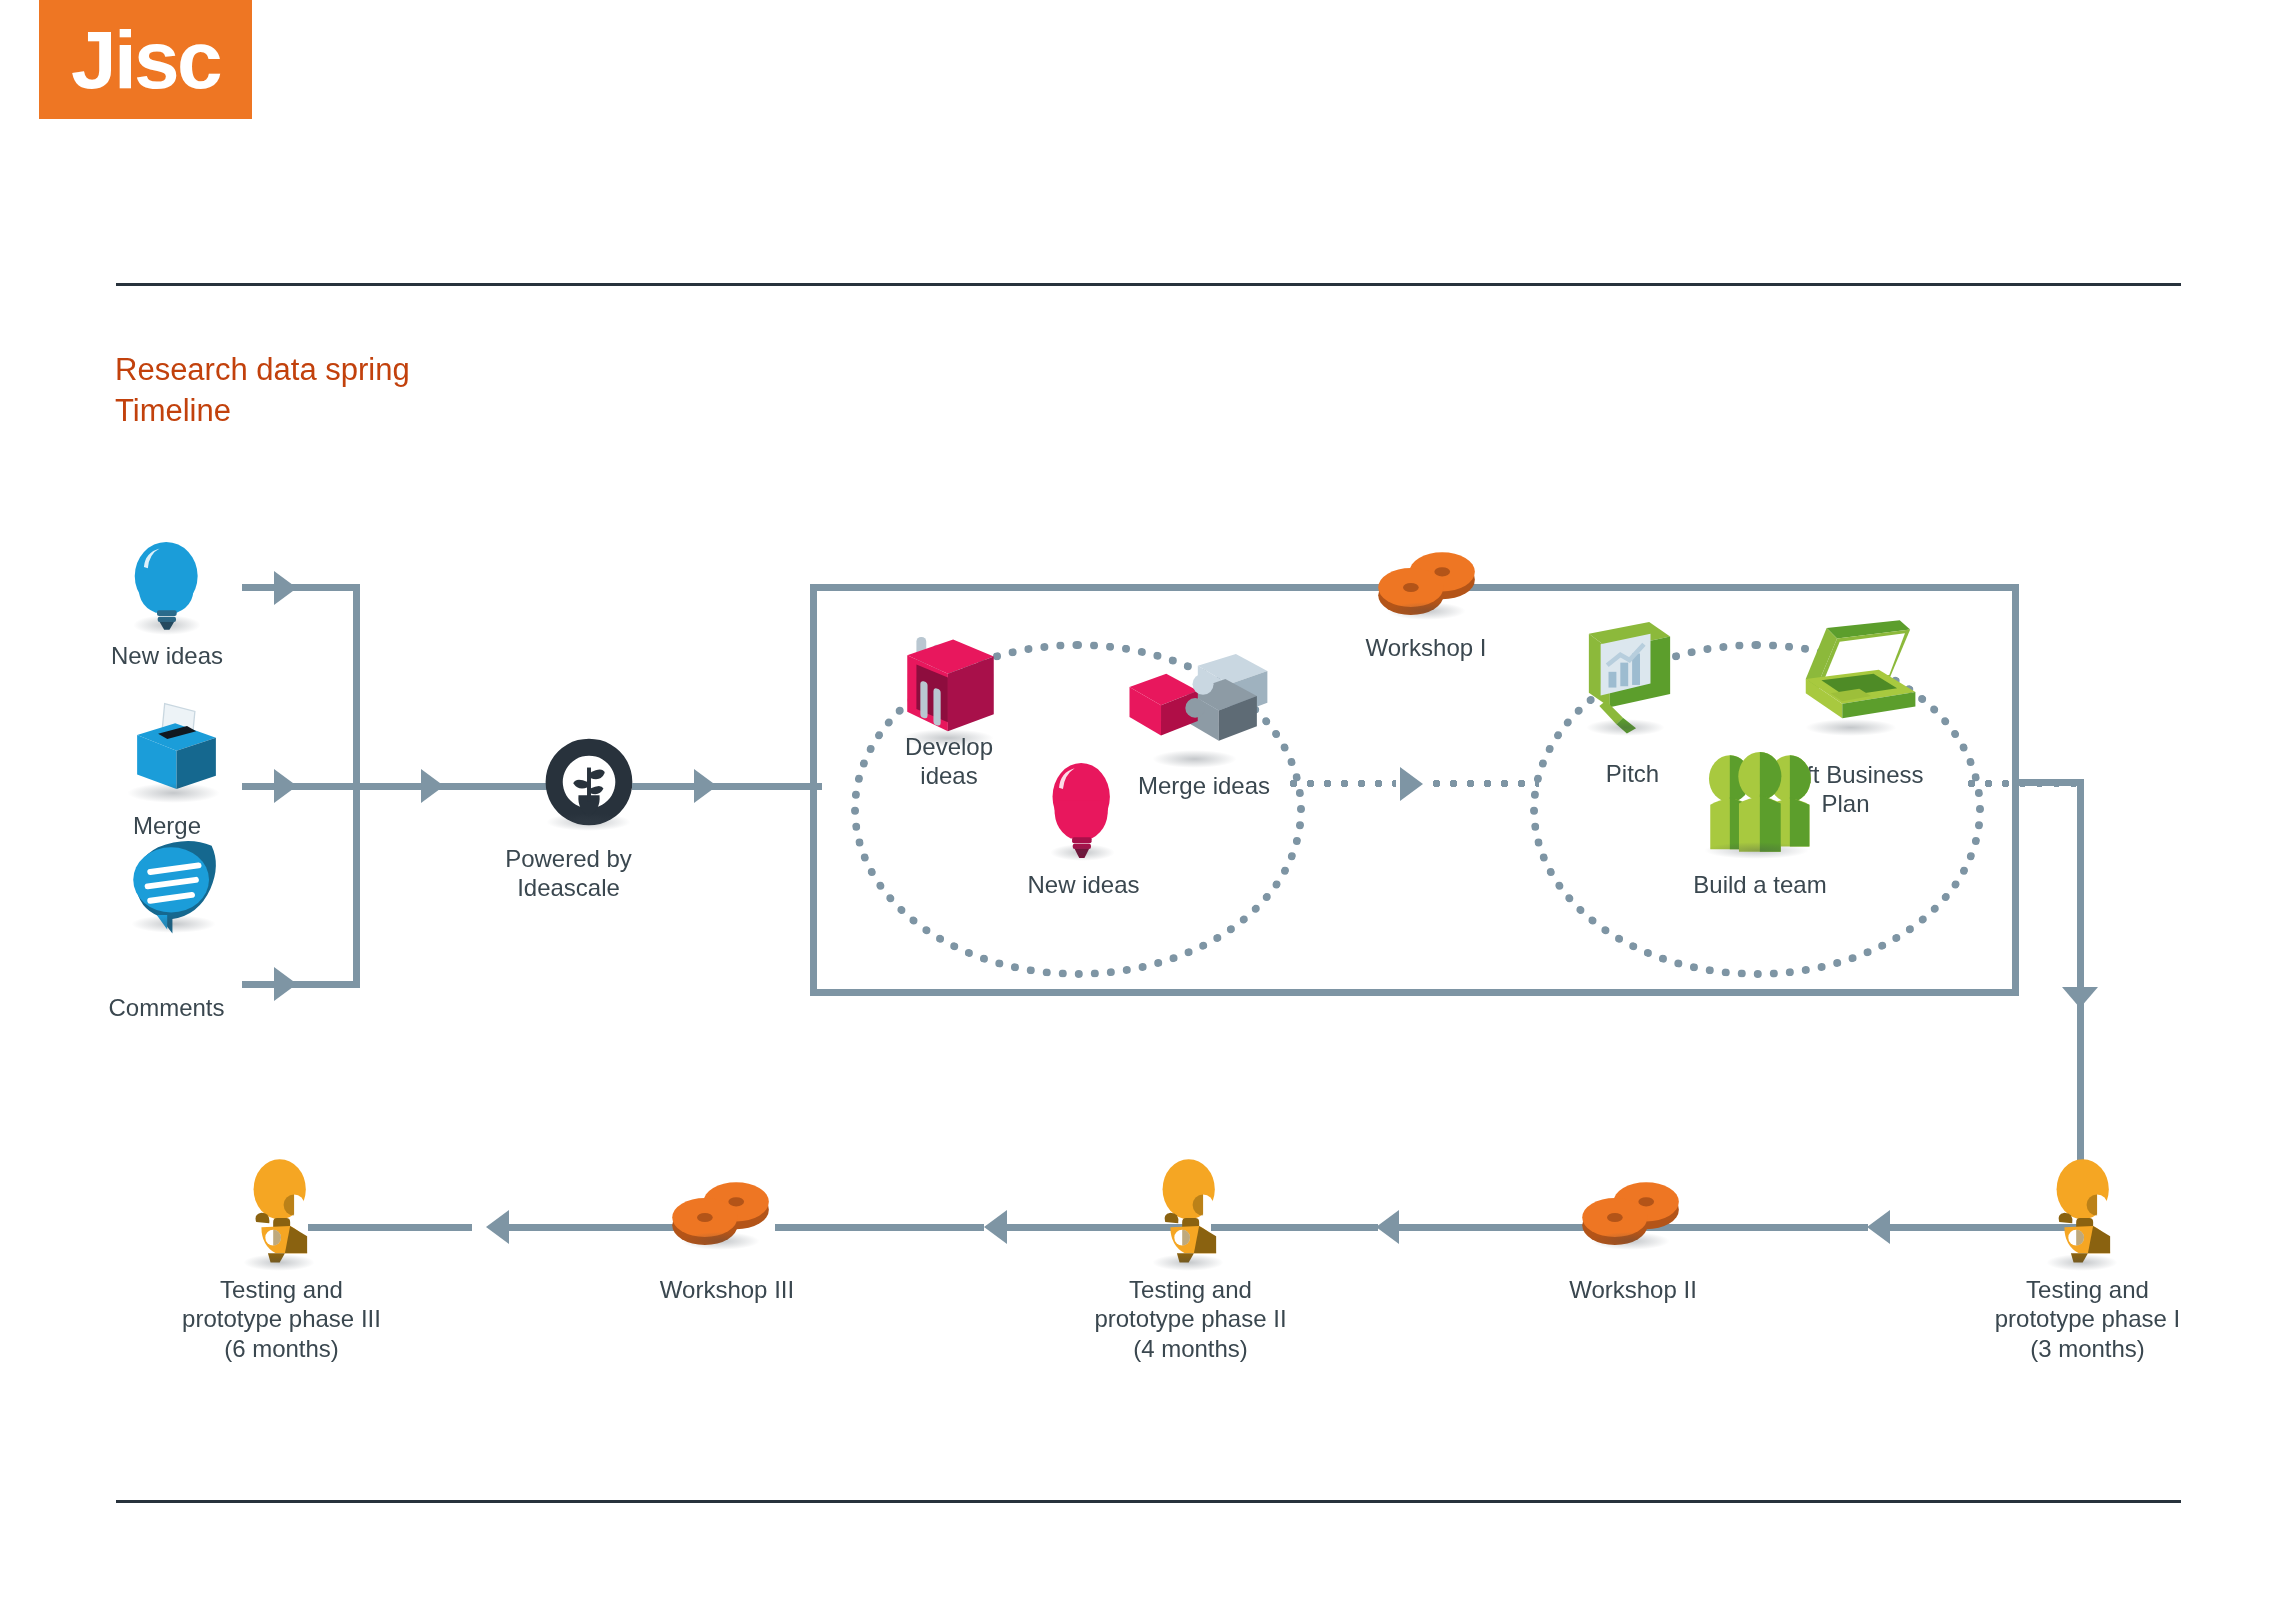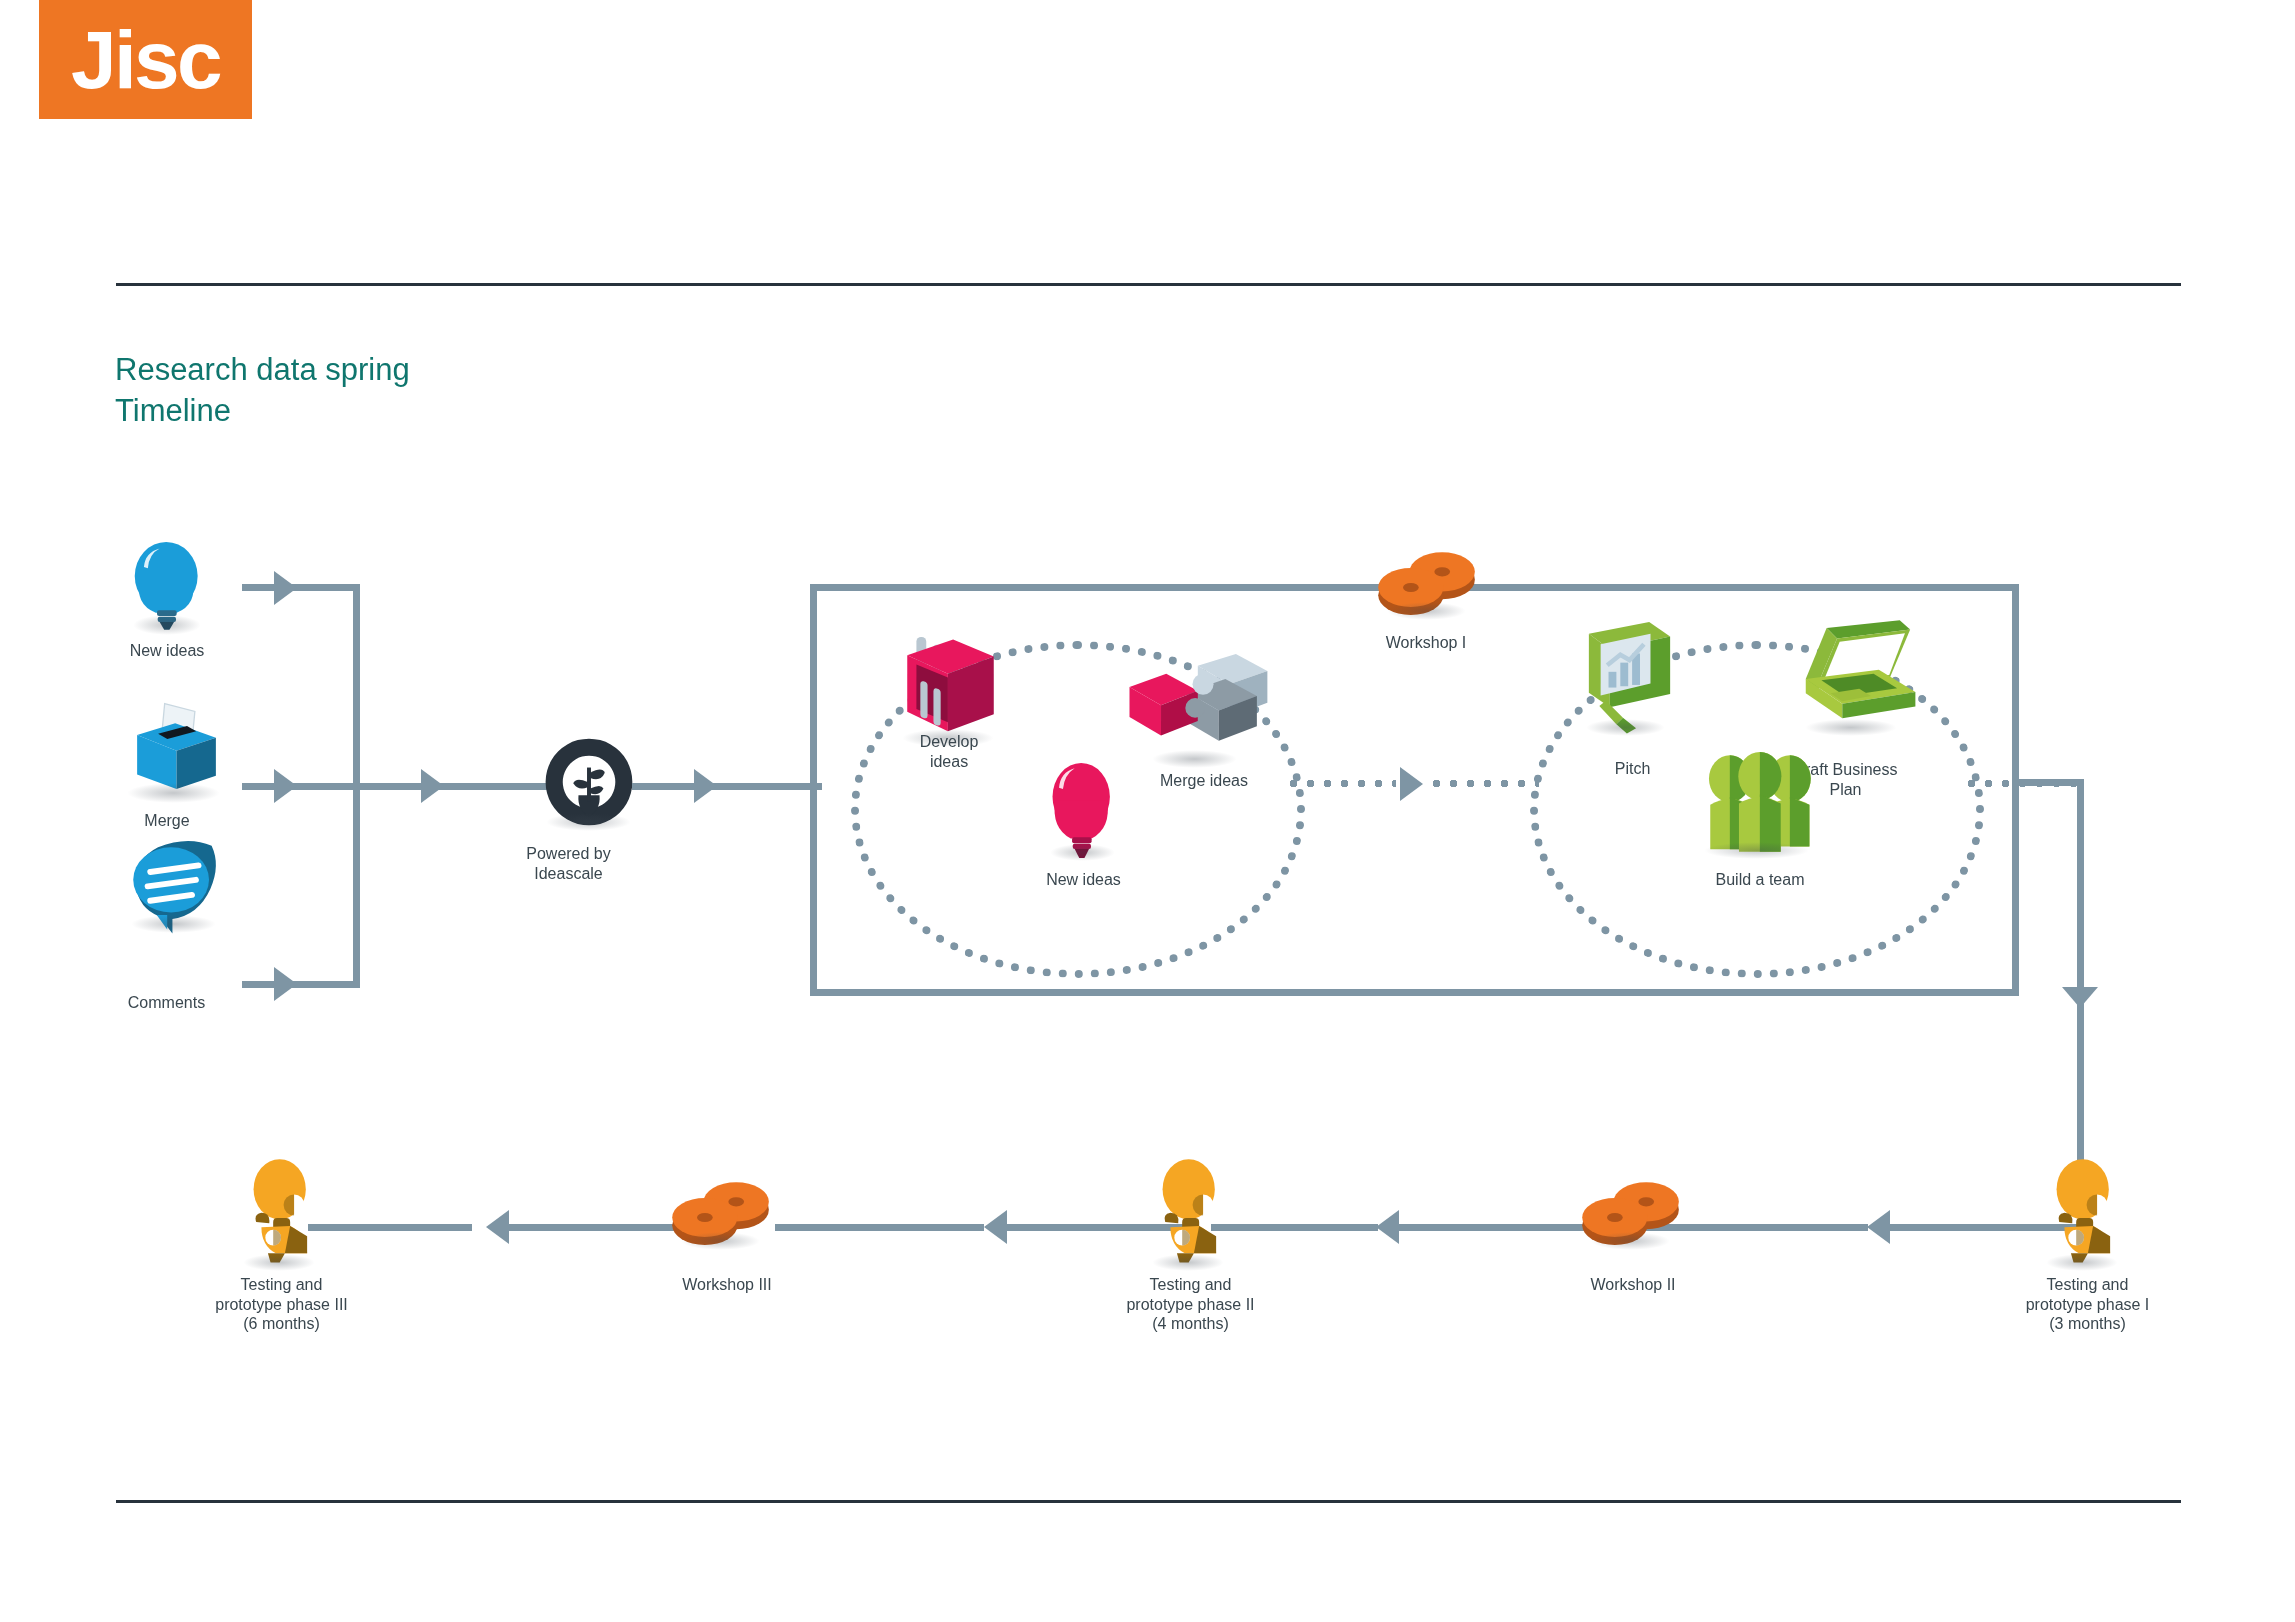--- a/index.html
+++ b/index.html
@@ -13,25 +13,25 @@
              display:flex;align-items:center;justify-content:center;}
   #jisc-logo .word{color:#fff;font-size:82px;font-weight:bold;letter-spacing:-2.6px;
                    line-height:1;font-family:"Liberation Sans",sans-serif;}
 
   
   .rule{background:#28323C;height:3.3px;left:116px;width:2065px;}
   #rule-top{top:283px;}
   #rule-bottom{top:1500px;}
 
   
-  #page-title{left:115px;top:349px;color:#0f766e;font-size:31px;line-height:1.33;
+  #page-title{left:115px;top:349px;color:#c2410c;font-size:31px;line-height:1.33;
               white-space:pre-line;font-weight:normal;}
 
   
-  .label{color:#3A474F;font-size:16px;line-height:1.22;text-align:center;
+  .label{color:#3A474F;font-size:24px;line-height:1.22;text-align:center;
          white-space:pre-line;}
 
   
   .hline{background:#7E95A4;height:7.2px;}
   .vline{background:#7E95A4;width:7.2px;}
   .arrow-r{width:0;height:0;border-left:23.6px solid #7E95A4;
            border-top:17px solid transparent;border-bottom:17px solid transparent;}
   .arrow-l{width:0;height:0;border-right:23.6px solid #7E95A4;
            border-top:17px solid transparent;border-bottom:17px solid transparent;}
   .arrow-d{width:0;height:0;border-top:21px solid #7E95A4;

